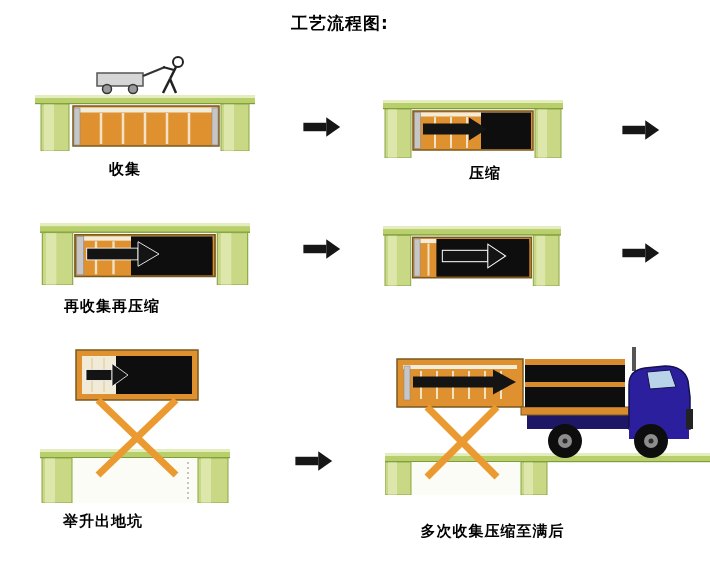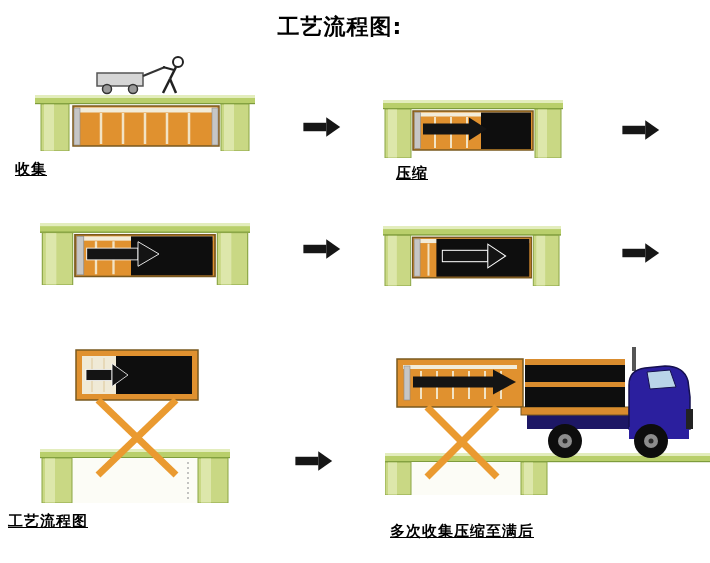--- a/index.html
+++ b/index.html
@@ -1,22 +1,22 @@
 <!DOCTYPE html>
 <html><head>
 <meta charset="utf-8">
 <style>
   html,body{margin:0;padding:0;background:#ffffff;}
   .canvas{
     position:relative;width:710px;height:563px;background:#ffffff;
     font-family:"DejaVu Sans","Liberation Sans",sans-serif;overflow:hidden;
   }
   .abs{position:absolute;}
-  .title{font-weight:bold;font-size:22px;text-align:center;color:#000;letter-spacing:1px;}
-  .stage-label{font-weight:bold;font-size:15px;color:#000;letter-spacing:1px;white-space:nowrap;text-decoration:underline;}
+  .title{font-weight:bold;font-size:17px;text-align:center;color:#000;letter-spacing:1px;}
+  .stage-label{font-weight:bold;font-size:15px;text-align:center;color:#000;letter-spacing:1px;white-space:nowrap;}
   svg{display:block;}
 </style>
 </head>
 <body>
 
 <div class="canvas">
 
   <div class="abs title" style="left:0;top:12px;width:680px;">工艺流程图:</div>
 
   <svg class="abs" style="left:35px;top:55px;" width="220" height="96" viewBox="0 0 220 96" preserveAspectRatio="none">
@@ -109,20 +109,21 @@
       <rect x="32" y="12.5" width="116" height="4" fill="#f2ecda"></rect>
       <rect x="31.5" y="12.5" width="6" height="36" fill="#c6c6c6" stroke="#8a8a8a" stroke-width="0.6"></rect>
       <path d="M48,17V48 M63,17V48" stroke="#f2e3c4" stroke-width="2" fill="none"></path>
       <rect x="78" y="12.5" width="70" height="36.5" fill="#0e0e0e"></rect>
       <g stroke="#fafafa" stroke-width="0.8">
         <rect x="40" y="23.5" width="44" height="11" fill="#141414"></rect>
         <polygon points="84,17.5 84,40.5 102,29" fill="#141414"></polygon>
       </g>
     </g>
   </svg>
+  <div class="abs stage-label" style="left:7px;top:297px;width:210px;">再收集再压缩</div>
 
   <svg class="abs" style="left:303px;top:238px;" width="38" height="22" viewBox="0 0 44 26">
     <rect x="0" y="8" width="27" height="10" fill="#161616"></rect>
     <polygon points="27,1.5 27,24.5 43.5,13" fill="#161616"></polygon>
   </svg>
 
   <svg class="abs" style="left:383px;top:226px;" width="178" height="60" viewBox="0 0 180 58" preserveAspectRatio="none">
     <g>
       <rect x="0" y="0" width="180" height="9" fill="#b9cf6b"></rect>
       <rect x="0" y="0" width="180" height="3" fill="#e3edbd"></rect>
@@ -174,21 +175,21 @@
       <rect x="2" y="110" width="30" height="45" fill="#c9d884" stroke="#8aa544"></rect>
       <rect x="5" y="110.5" width="10" height="44" fill="#dde7ab"></rect>
       <rect x="158" y="110" width="30" height="45" fill="#c9d884" stroke="#8aa544"></rect>
       <rect x="161" y="110.5" width="10" height="44" fill="#dde7ab"></rect>
     </g>
     <g stroke="#ea9a30" stroke-width="7">
       <line x1="58" y1="52" x2="136" y2="127"></line>
       <line x1="136" y1="52" x2="58" y2="127"></line>
     </g>
   </svg>
-  <div class="abs stage-label" style="left:8px;top:512px;width:190px;">工艺流程图</div>
+  <div class="abs stage-label" style="left:8px;top:512px;width:190px;">举升出地坑</div>
 
   <svg class="abs" style="left:295px;top:450px;" width="38" height="22" viewBox="0 0 44 26">
     <rect x="0" y="8" width="27" height="10" fill="#161616"></rect>
     <polygon points="27,1.5 27,24.5 43.5,13" fill="#161616"></polygon>
   </svg>
 
   <svg class="abs" style="left:385px;top:345px;" width="325" height="150" viewBox="0 0 325 150" preserveAspectRatio="none">
     <g>
       <rect x="12" y="14" width="126" height="48" fill="#e0912f" stroke="#7a591f" stroke-width="1.5"></rect>
       <rect x="18" y="20" width="114" height="4" fill="#f2ecda"></rect>

